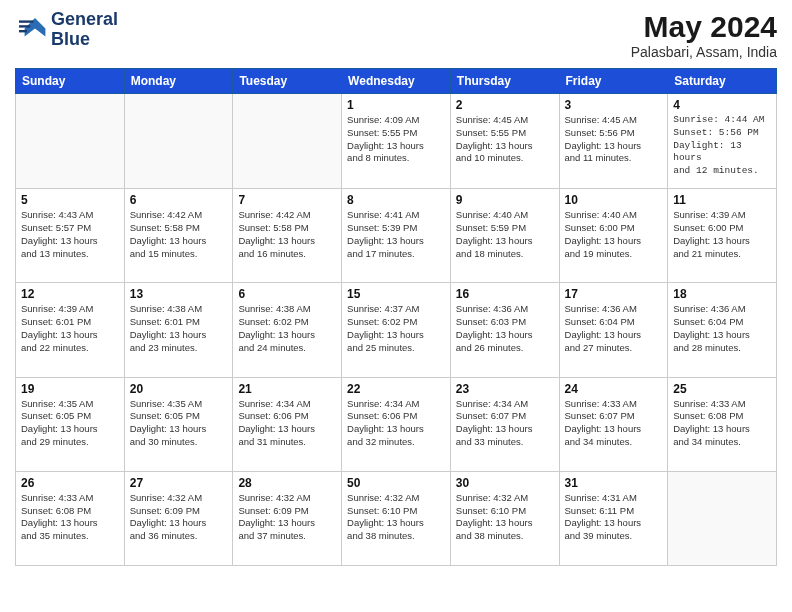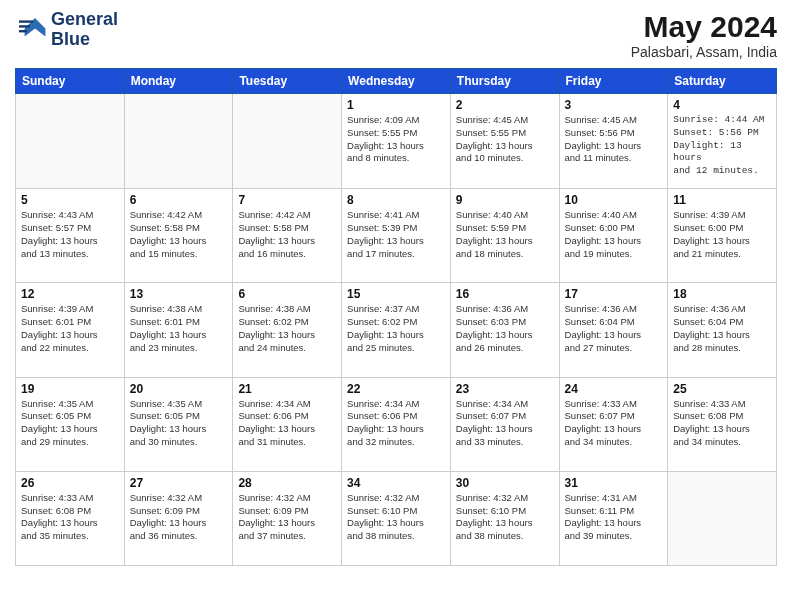--- a/index.html
+++ b/index.html
@@ -334,21 +334,21 @@
 and 36 minutes.</div>
           </td>
           <td class="day-cell">
             <span class="day-num">28</span>
             <div class="cell-info" style="white-space: pre-line;">Sunrise: 4:32 AM
 Sunset: 6:09 PM
 Daylight: 13 hours
 and 37 minutes.</div>
           </td>
           <td class="day-cell">
-            <span class="day-num">34</span>
+            <span class="day-num">50</span>
             <div class="cell-info" style="white-space: pre-line;">Sunrise: 4:32 AM
 Sunset: 6:10 PM
 Daylight: 13 hours
 and 38 minutes.</div>
           </td>
           <td class="day-cell">
             <span class="day-num">30</span>
             <div class="cell-info" style="white-space: pre-line;">Sunrise: 4:32 AM
 Sunset: 6:10 PM
 Daylight: 13 hours

